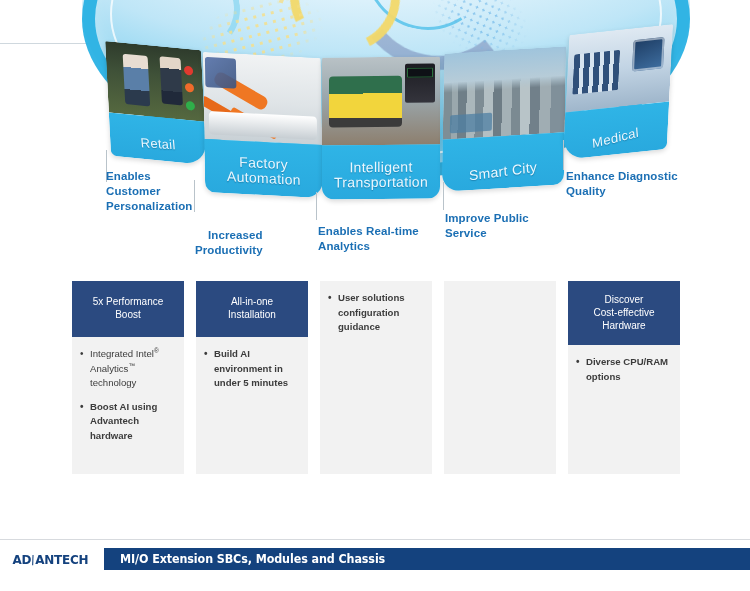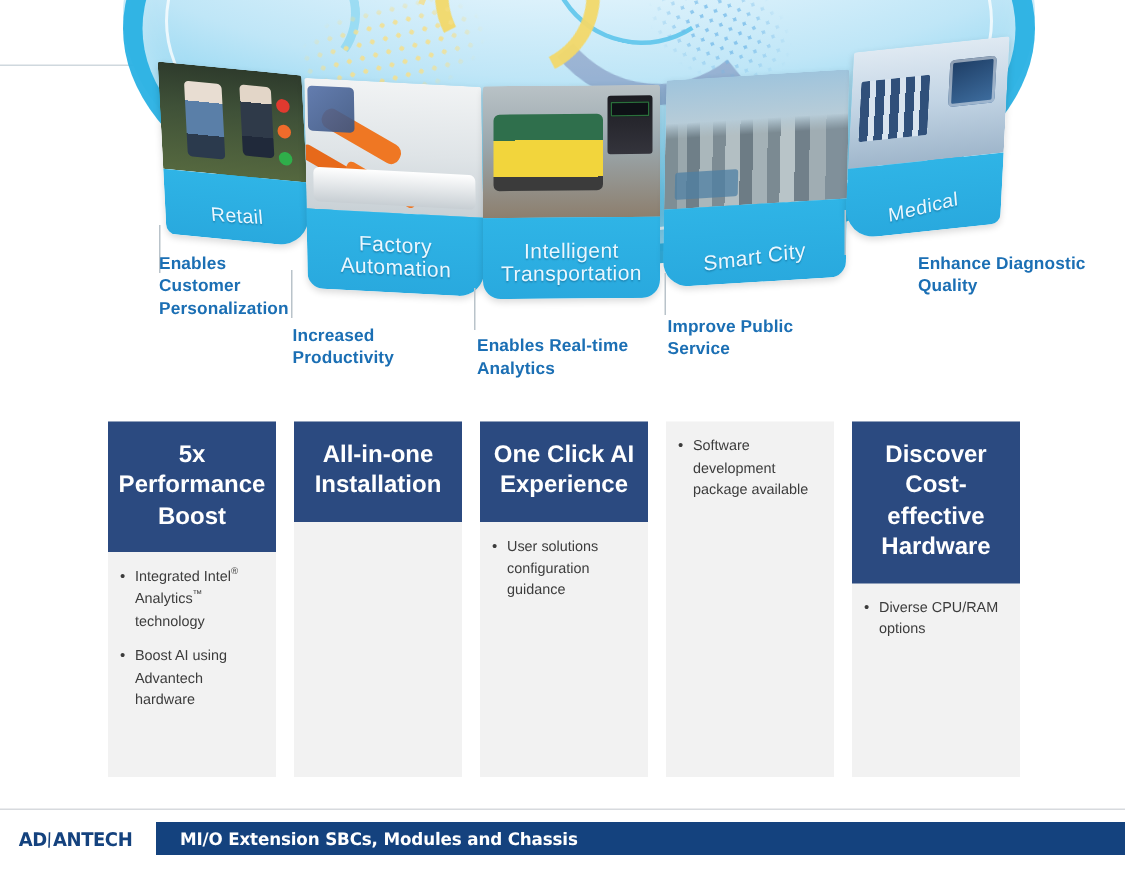--- a/index.html
+++ b/index.html
@@ -370,22 +370,22 @@
   }
   .card {
     width: 112px;
     background: #f2f2f2;
     display: flex;
     flex-direction: column;
   }
   .card-head {
     background: #2b4a80;
     color: #ffffff;
-    font-size: 16px;
-    font-weight: bold;
+    font-size: 10px;
+    font-weight: normal;
     line-height: 1.28;
     text-align: center;
     padding: 13px 6px 13px;
     min-height: 30px;
     display: flex;
     align-items: center;
     justify-content: center;
     white-space: pre-line;
   }
   .card-body {
@@ -399,21 +399,21 @@
     list-style: none;
   }
   .bullets li {
     position: relative;
     padding-left: 11px;
     margin-bottom: 9px;
     color: #3c3c3c;
     font-size: 9.6px;
     line-height: 1.52;
   }
-  .bullets li:last-child { margin-bottom: 16px; }
+  .bullets li:last-child { margin-bottom: 16px; font-weight: bold; }
   .bullets li::before {
     content: "•";
     position: absolute;
     left: 1px;
     top: -1px;
     color: #3c3c3c;
     font-size: 10px;
   }
   .sup {
     font-size: 6.5px;
@@ -544,65 +544,63 @@
     <div class="leader" style="left:106px; top:150px; height:32px;"></div>
     <div class="leader" style="left:194px; top:180px; height:32px;"></div>
     <div class="leader" style="left:316px; top:192px; height:28px;"></div>
     <div class="leader" style="left:443px; top:182px; height:28px;"></div>
     <div class="leader" style="left:563px; top:140px; height:30px;"></div>
   </div>
 
   <div class="benefit" style="left:106px; top:169px;">Enables
 Customer
 Personalization</div>
-  <div class="benefit" style="left:195px; top:217px;">Increased
+  <div class="benefit" style="left:195px; top:228px;text-align:right;">Increased
 Productivity</div>
   <div class="benefit" style="left:445px; top:211px;">Improve Public
 Service</div>
   <div class="benefit" style="left:318px; top:224px;">Enables Real-time
 Analytics</div>
-  <div class="benefit" style="left:566px; top:169px;margin-left:46px;">Enhance Diagnostic
+  <div class="benefit" style="left:566px; top:169px;">Enhance Diagnostic
 Quality</div>
 
   <div class="cards">
 
     <div class="card">
       <div class="card-head">5x Performance
 Boost</div>
       <div class="card-body">
         <ul class="bullets">
           <li><span>Integrated Intel</span><span class="sup">®</span> <span>Analytics</span><span class="sup">™</span><span> technology</span></li>
           <li>Boost AI using Advantech hardware</li>
         </ul>
       </div>
     </div>
 
     <div class="card">
       <div class="card-head">All-in-one
 Installation</div>
       <div class="card-body">
         <ul class="bullets">
+          <li>Build AI environment in under 5 minutes</li>
         </ul>
       </div>
     </div>
 
     <div class="card">
-      <div class="card-head">One Click AI
-Experience</div>
       <div class="card-body">
         <ul class="bullets">
           <li>User solutions configuration guidance</li>
         </ul>
       </div>
     </div>
 
     <div class="card">
       <div class="card-body">
         <ul class="bullets">
-          <li>Software development package available</li>
         </ul>
       </div>
     </div>
 
     <div class="card">
       <div class="card-head">Discover
 Cost-effective
 Hardware</div>
       <div class="card-body">
         <ul class="bullets">

